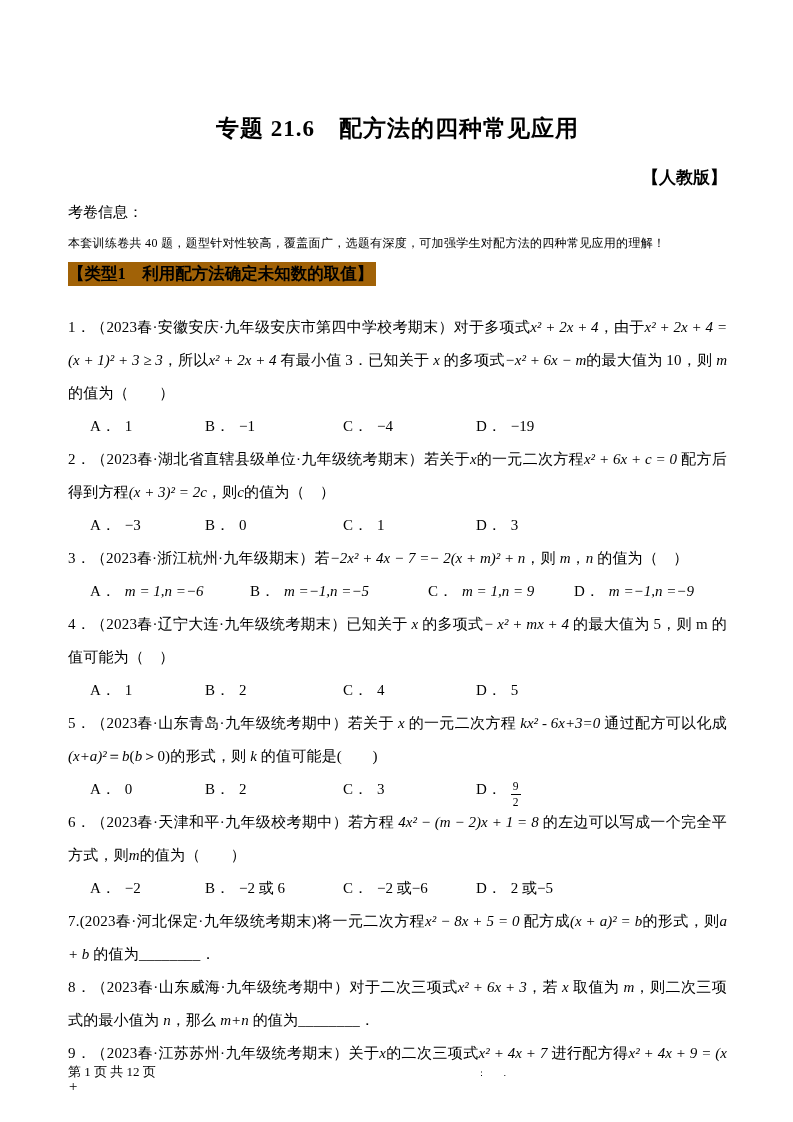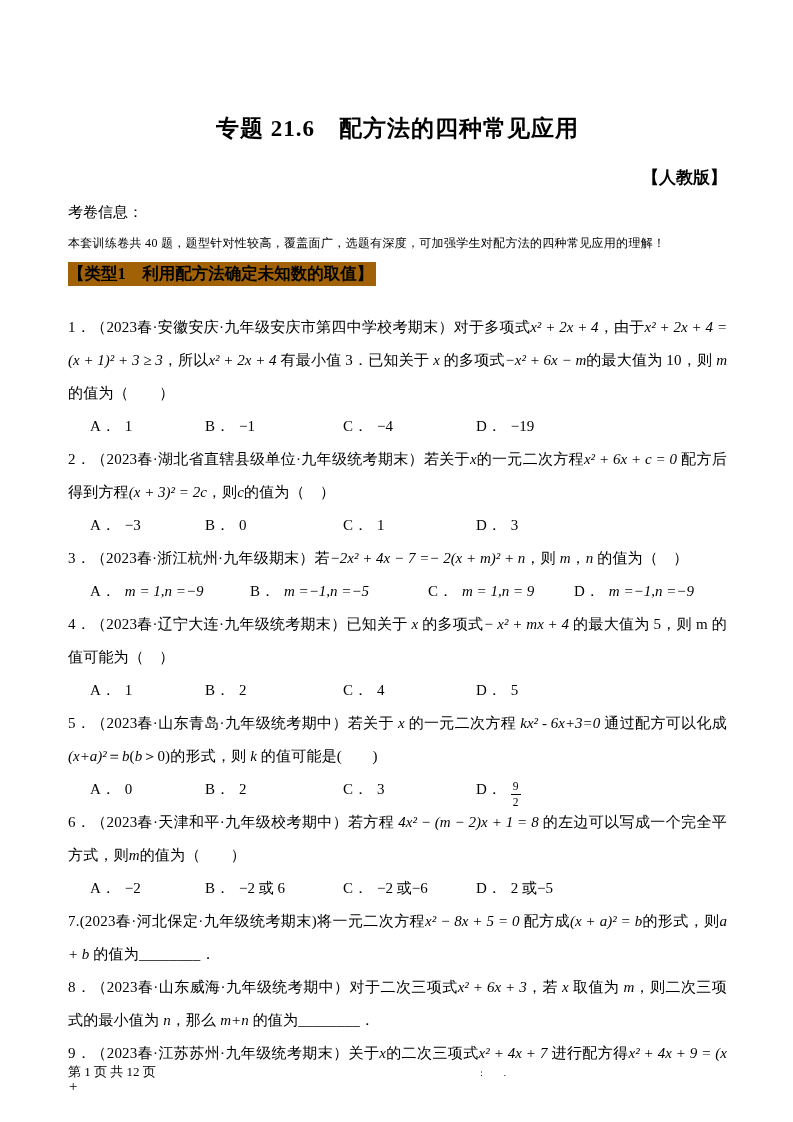--- a/index.html
+++ b/index.html
@@ -128,21 +128,21 @@
               <span class="lbl">D．</span>
               <span class="val">3</span>
             </span>
           </div>
         </div>
         <div class="question">
           <p class="q-body"><span class="txt">3．（2023春·浙江杭州·九年级期末）若</span><span class="math">−2x² + 4x − 7 =− 2(x + m)² + n</span><span class="txt">，则 </span><span class="math">m</span><span class="txt">，</span><span class="math">n</span><span class="txt"> 的值为（　）</span></p>
           <div class="options wide">
             <span class="opt">
               <span class="lbl">A．</span>
-              <span class="val math">m = 1,n =−9</span>
+              <span class="val math">m = 1,n =−6</span>
             </span>
             <span class="opt">
               <span class="lbl">B．</span>
               <span class="val math">m =−1,n =−5</span>
             </span>
             <span class="opt">
               <span class="lbl">C．</span>
               <span class="val math">m = 1,n = 9</span>
             </span>
             <span class="opt">

